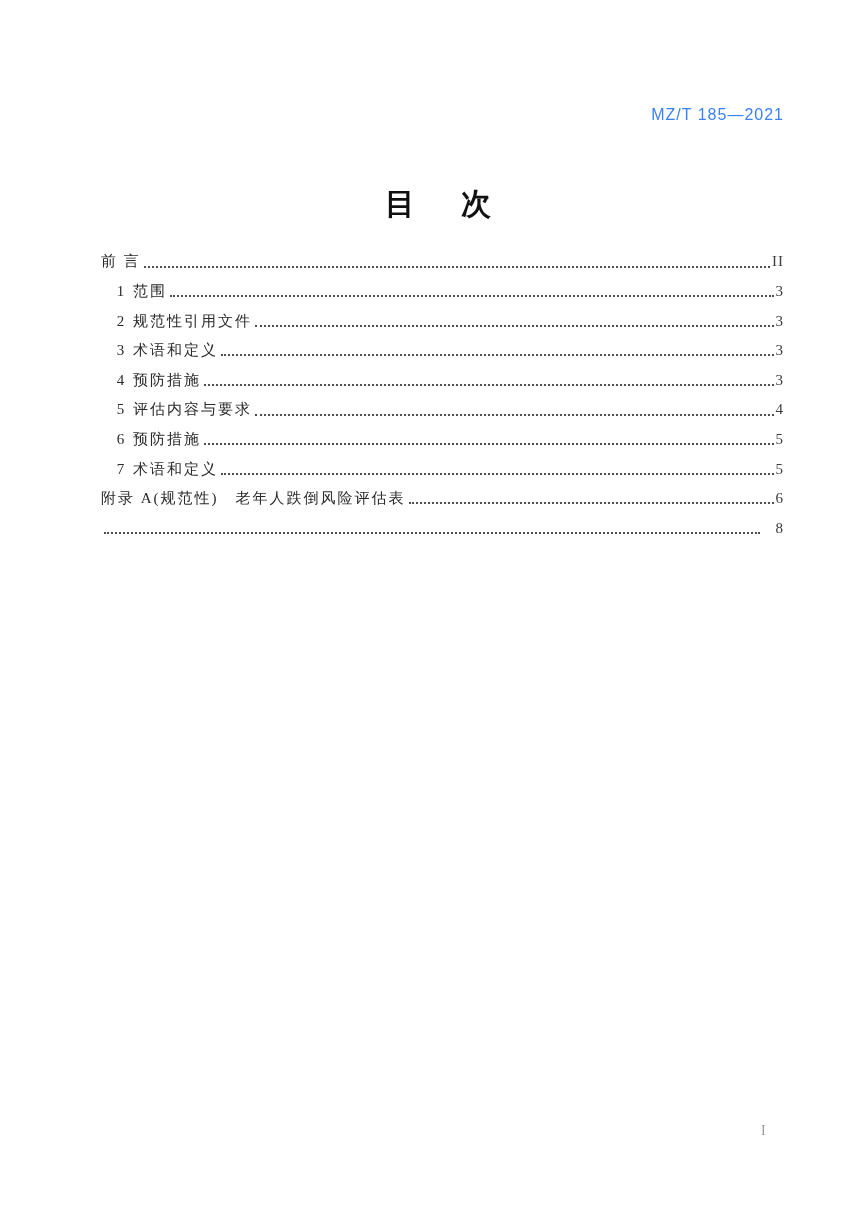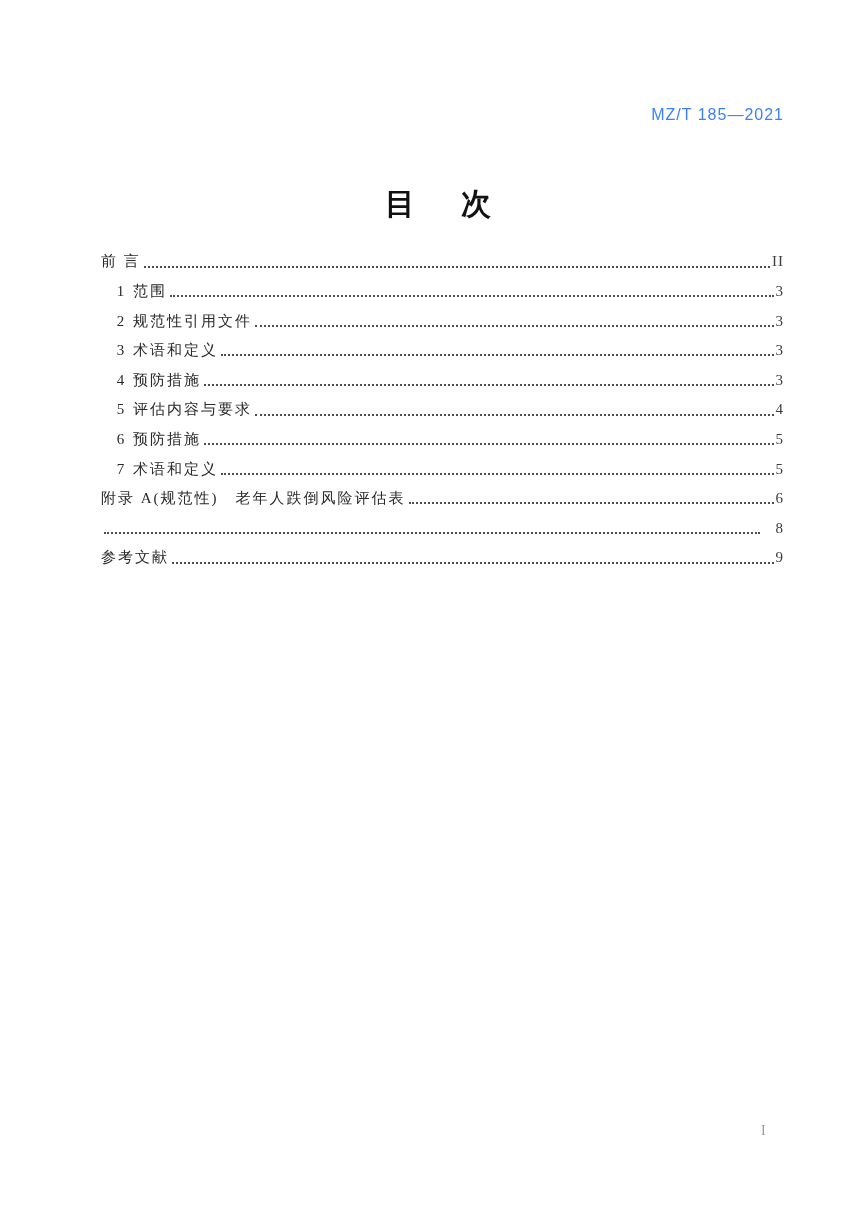--- a/index.html
+++ b/index.html
@@ -128,23 +128,17 @@
     <span class="leader"></span>
     <span class="pagenum">6</span>
   </div>
 
   <div class="toc-row">
 
     <span class="leader gap"></span>
     <span class="pagenum">8</span>
   </div>
 
-  <div class="toc-row">
-
-    <span class="label">参考文献</span>
-    <span class="leader"></span>
-    <span class="pagenum">9</span>
-  </div>
 </div>
 
   <div class="folio">I</div>
 
 </div>
 
 </body></html>

